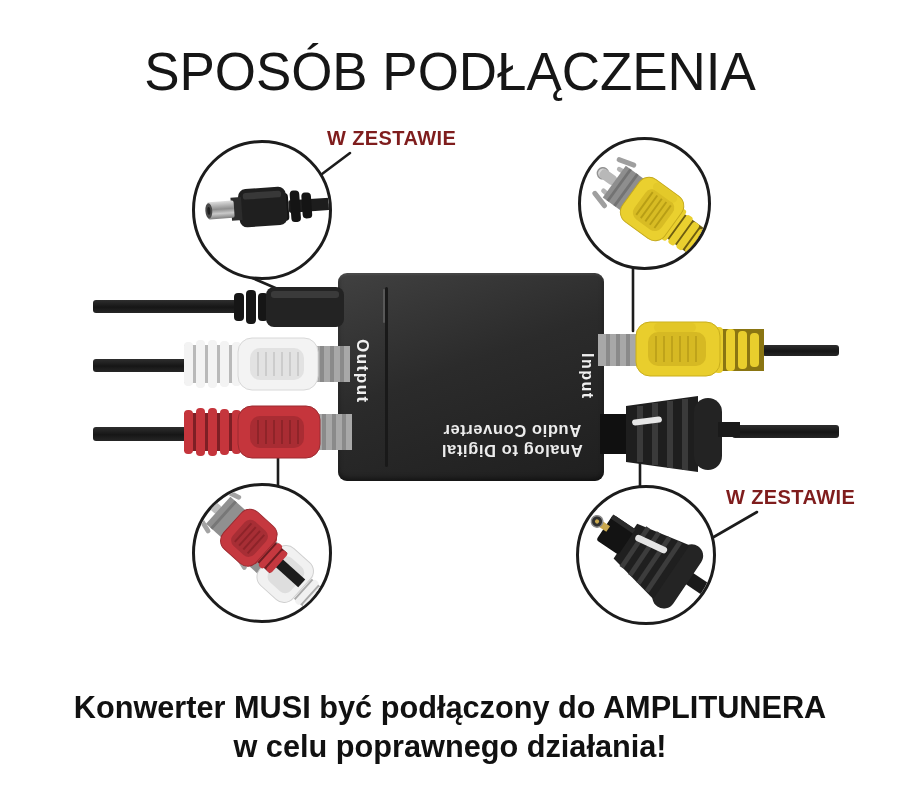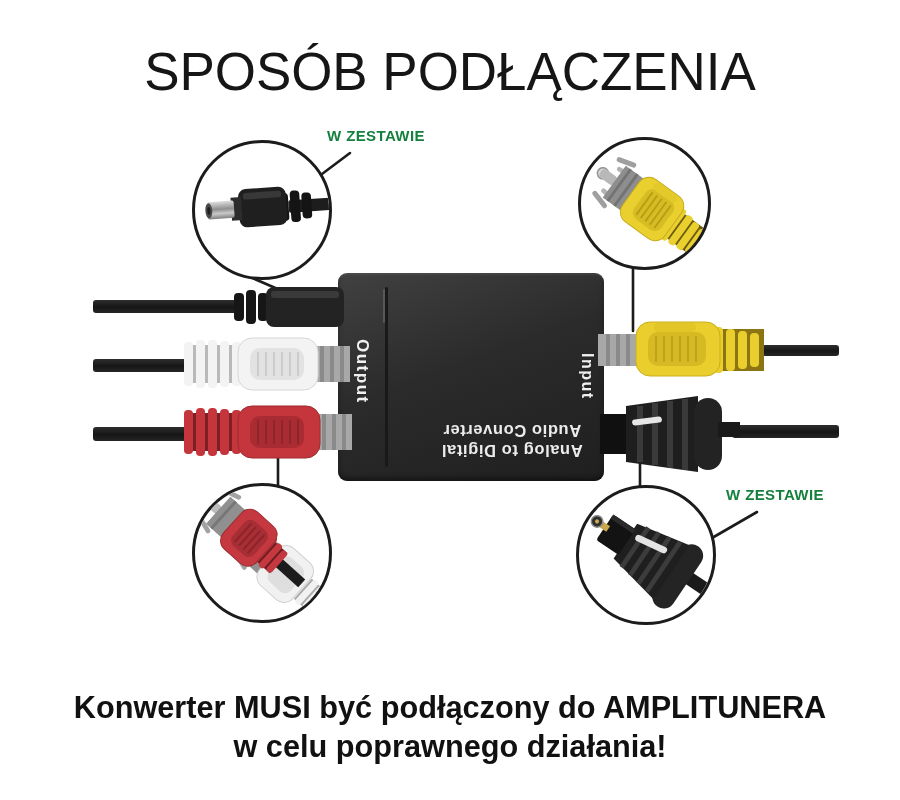--- a/index.html
+++ b/index.html
@@ -17,24 +17,24 @@
     top: 40px; left: 0; width: 900px;
     text-align: center;
     font-size: 54px;
     font-weight: 400;
     letter-spacing: 0px;
     color: #161616;
     transform: scaleX(0.98);
   }
 
   .zest-label {
-    font-size: 15px;
+    font-size: 20px;
     font-weight: 700;
     letter-spacing: 0.4px;
-    color: #15803d;
+    color: #7f1d1d;
     white-space: nowrap;
   }
 
   .callout-circle {
     border: 3px solid #1c1c1c;
     border-radius: 50%;
     background: #ffffff;
     overflow: hidden;
   }
   .callout-circle svg { position: absolute; inset: 0; }

